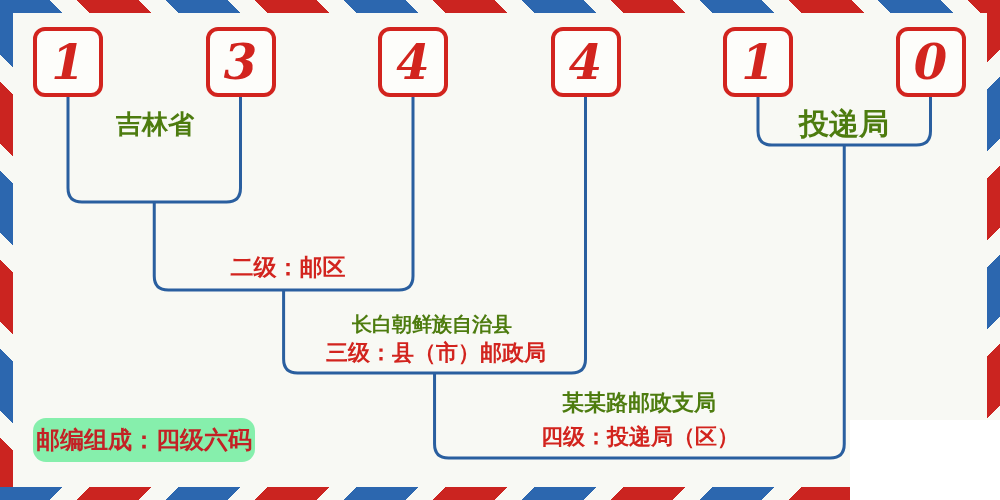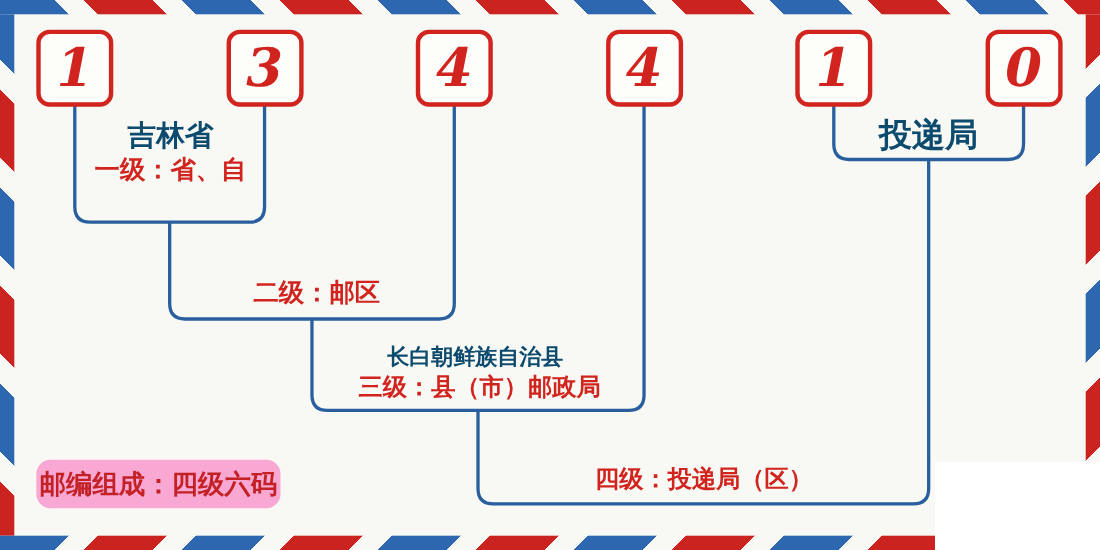--- a/index.html
+++ b/index.html
@@ -42,32 +42,32 @@
     display:flex;align-items:center;justify-content:center;
     background:#fdfdfa;
   }
   .digit{
     font-family:"DejaVu Serif","Liberation Serif",serif;
     font-style:italic;font-weight:bold;
     font-size:48px;line-height:1;color:#d2241e;
   }
   
   .lbl{position:absolute;transform:translateX(-50%);text-align:center;white-space:nowrap;}
-  .lvl-name{color:#0c4a6e;font-weight:bold;}
+  .lvl-name{color:#4d7c0f;font-weight:bold;}
   .lvl-desc{color:#d2241e;font-weight:bold;}
   .name-26{font-size:26px;line-height:1.1;}
   .name-23{font-size:30px;line-height:1.1;}
   .name-22{font-size:22px;line-height:1.1;}
   .name-21{font-size:20px;line-height:1.1;}
   .desc-23{font-size:23px;line-height:22px;}
   .desc-22{font-size:22px;line-height:1.1;}
   
   .footer-pill{
     position:absolute;left:33px;top:418px;width:222px;height:44px;
-    background:#f9a8d4;border-radius:13px;
+    background:#86efac;border-radius:13px;
     display:flex;align-items:center;justify-content:center;
   }
   .footer-pill .txt{
     color:#c32125;font-weight:bold;font-size:24px;white-space:nowrap;
   }
 </style>
 </head>
 <body>
 
 <div class="canvas">
@@ -99,27 +99,27 @@
       <span class="digit">4</span>
     </div>
   <div class="digit-box" style="left:723px">
       <span class="digit">1</span>
     </div>
   <div class="digit-box" style="left:895.5px">
       <span class="digit">0</span>
     </div>
 
   <div class="lbl lvl-name name-26" style="left:155px;top:110px">吉林省</div>
-  <div class="lbl lvl-desc desc-23" style="left:155px;top:144px">一级：省、自</div>
 
   <div class="lbl lvl-desc desc-23" style="left:288px;top:256px">二级：邮区</div>
 
   <div class="lbl lvl-name name-21" style="left:432px;top:313px">长白朝鲜族自治县</div>
   <div class="lbl lvl-desc desc-22" style="left:436px;top:340px">三级：县（市）邮政局</div>
 
+  <div class="lbl lvl-name name-22" style="left:639px;top:390px">某某路邮政支局</div>
   <div class="lbl lvl-desc desc-22" style="left:640px;top:424px">四级：投递局（区）</div>
 
   <div class="lbl lvl-name name-23" style="left:844px;top:107px">投递局</div>
 
   <div class="footer-pill">
     <span class="txt">邮编组成：四级六码</span>
   </div>
 
 </div>
 

